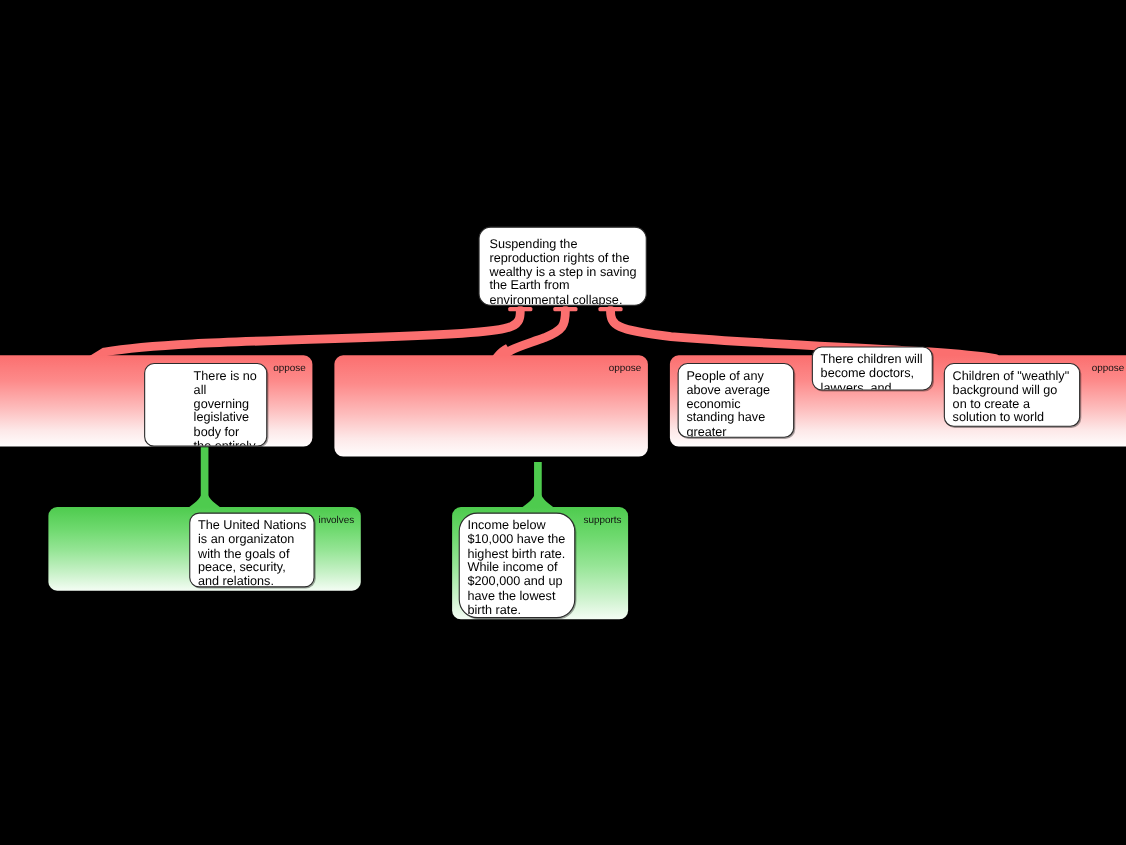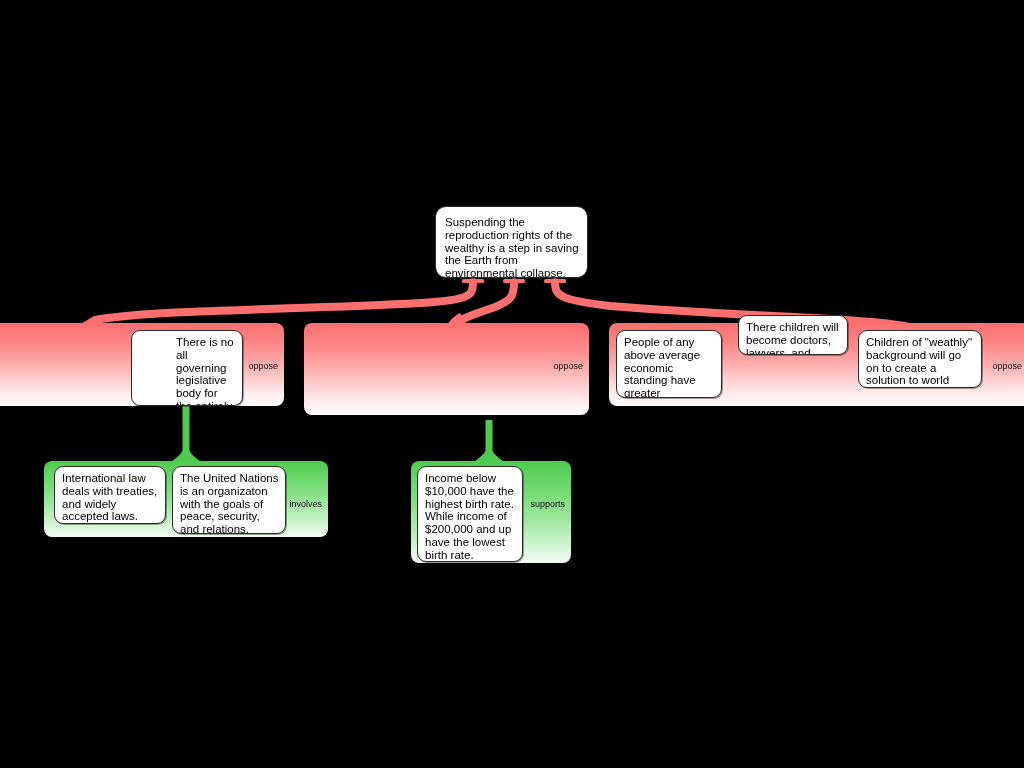--- a/index.html
+++ b/index.html
@@ -37,21 +37,20 @@
     background: linear-gradient(to bottom, #4ecb4e 0%, #6ed96e 26%, #96e596 52%, #cbf2cb 80%, #f4fdf4 100%);
   }
   .group-label {
     position: absolute;
     right: 6px;
     top: 6px;
     font-size: 9px;
     color: #111111;
     line-height: 11px;
     white-space: nowrap;
-    margin-top: 32px;
   }
 
   
   .claim {
     position: absolute;
     box-sizing: border-box;
     background: #ffffff;
     border: 1.3px solid #2b2b2b;
     border-radius: 9px;
     padding: 5px 6px 4px 7px;
@@ -119,27 +118,24 @@
   <div class="claim" style="left:738px; top:315px; width:110px; height:40px;">
     <span>There children will become doctors, lawyers, and scientists.</span>
   </div>
   <div class="claim" style="left:858px; top:330px; width:124px; height:58px;">
     <span>Children of "weathly" background will go on to create a solution to world collaspe.</span>
   </div>
 
   <div class="group support" style="left:44px; top:461px; width:284px; height:76px; border-radius:8px;">
     <span class="group-label">involves</span>
   </div>
-  <div class="claim" style="left:54px; top:466px; width:112px; height:58px;">
-    <span>International law deals with treaties, and widely accepted laws.</span>
-  </div>
   <div class="claim" style="left:172px; top:466px; width:114px; height:68px;">
     <span>The United Nations is an organizaton with the goals of peace, security, and relations.</span>
   </div>
 
   <div class="group support" style="left:411px; top:461px; width:160px; height:102px; border-radius:8px;">
     <span class="group-label">supports</span>
   </div>
-  <div class="claim" style="left:417px; top:466px; width:106px; height:96px;">
+  <div class="claim" style="left:417px; top:466px; width:106px; height:96px;border-radius:17px;">
     <span>Income below $10,000 have the highest birth rate. While income of $200,000 and up have the lowest birth rate.</span>
   </div>
 
 </div>
 
 </body></html>

